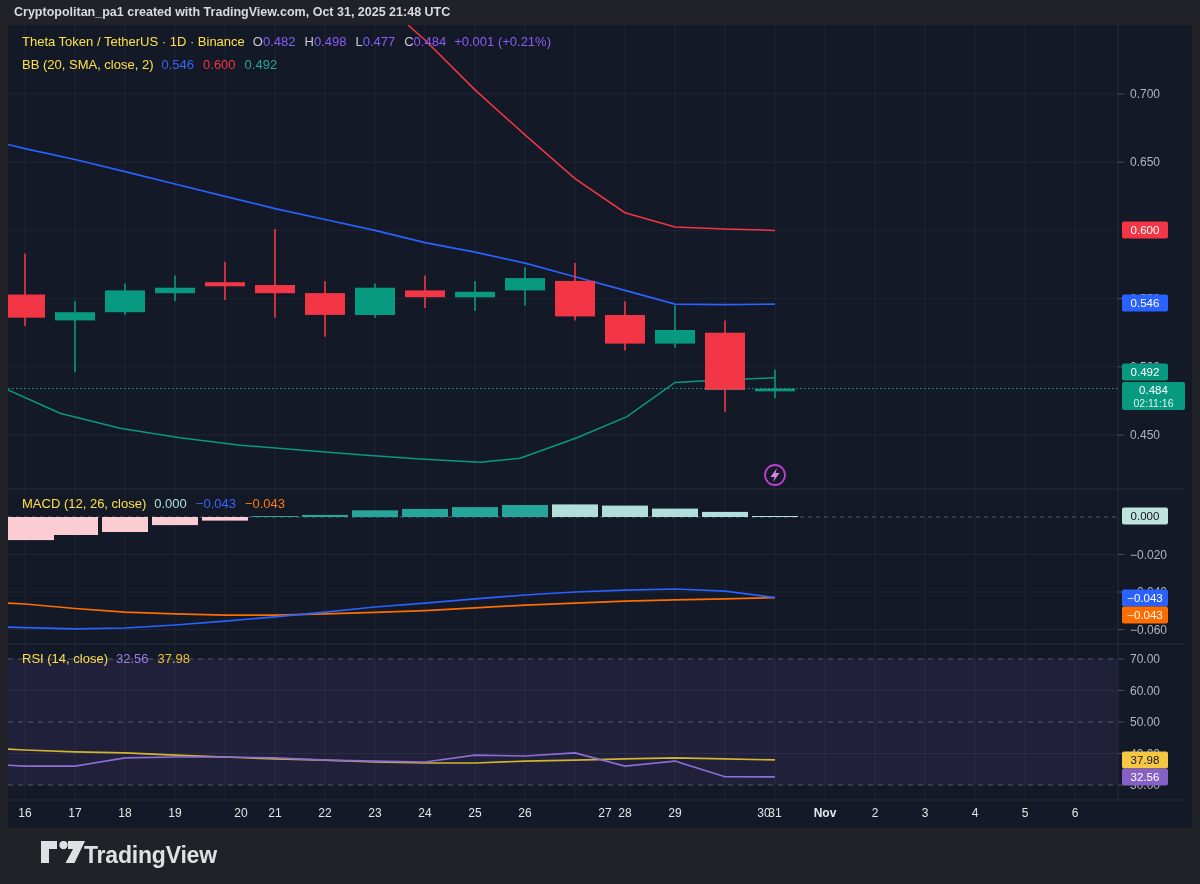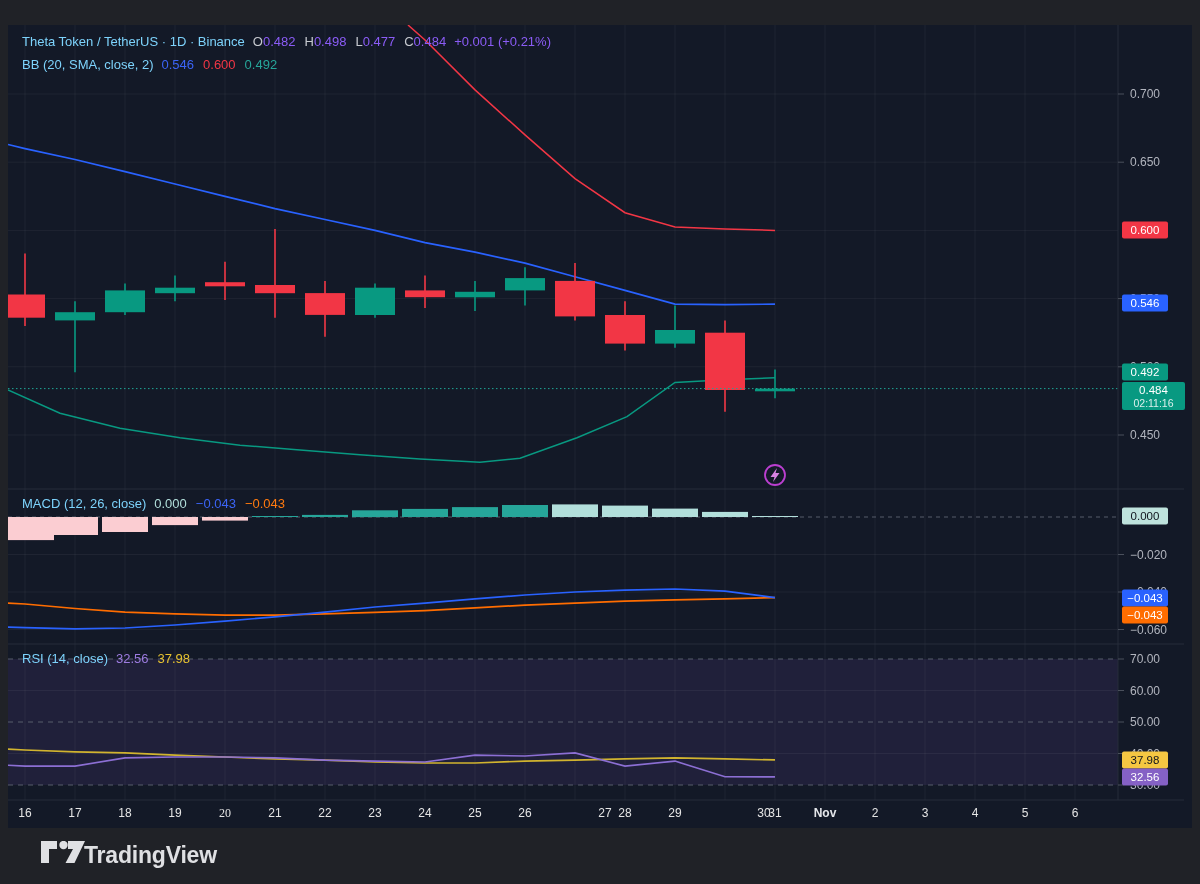--- a/index.html
+++ b/index.html
@@ -9,21 +9,21 @@
     --axis-text:#b2b5be; --text:#d1d4dc; --dashed:#565c6b;
   }
   html,body{margin:0;padding:0;background:#000;}
   #frame{position:relative;width:1200px;height:884px;background:var(--bg-outer);
     font-family:"Liberation Sans",sans-serif;overflow:hidden;}
   #topbar{position:absolute;left:0;top:0;width:1200px;height:25px;background:var(--bg-outer);}
   #topbar .title{position:absolute;left:14px;top:5px;font-size:12.5px;color:#d9dbe0;font-weight:700;}
   #chart{position:absolute;left:8px;top:25px;width:1184px;height:803px;background:var(--bg-chart);}
   svg{position:absolute;left:0;top:0;}
   .legend{position:absolute;display:flex;gap:8px;font-size:13px;color:#d4d6dc;align-items:baseline;white-space:nowrap;z-index:5;}
-  .legend .lbl{color:#7dd3fc;text-align:right;}
+  .legend .lbl{color:#fde047;text-align:right;}
   .legend .k{color:#c6c9cf;}
   .legend .vup{color:#8b5cf6;}
   .legend .vblue{color:#3b64f6;}
   .legend .vred{color:#f23645;}
   .legend .vgreen{color:#26a69a;}
   .legend .vpale{color:#b2dfdb;}
   .legend .vorange{color:#ff7a0f;}
   .legend .vpurple{color:#9d7ce0;}
   .legend .vyellow{color:#e7c330;}
   .axis-label{position:absolute;left:1130px;transform:translateY(-50%);font-size:12px;color:var(--axis-text);z-index:2;}
@@ -37,20 +37,23 @@
   .time-label{position:absolute;transform:translateX(-50%);top:806px;font-size:12px;color:#e5e5e5;z-index:2;}
   .time-label.strong{color:#e4e6ea;font-weight:700;}
   #footer{position:absolute;left:10px;top:828px;width:956px;height:56px;background:var(--bg-outer);}
   #footer .brand{position:absolute;left:74px;top:14px;font-size:23px;font-weight:700;color:#dfe0e3;letter-spacing:-0.2px;}
   #footer svg{left:30px;top:13px;}
 </style>
 </head>
 <body>
 
 <div id="frame">
+  <div id="topbar">
+    <span class="title">Cryptopolitan_pa1 created with TradingView.com, Oct 31, 2025 21:48 UTC</span>
+  </div>
 
   <div id="chart">
       <svg width="1184" height="803" viewBox="8 25 1184 803">
         <rect x="8" y="659" width="1110" height="126" fill="rgba(126,87,194,0.13)"></rect>
         <line x1="25" y1="25" x2="25" y2="800" stroke="rgba(255,255,255,0.05)"></line>
         <line x1="75" y1="25" x2="75" y2="800" stroke="rgba(255,255,255,0.05)"></line>
         <line x1="125" y1="25" x2="125" y2="800" stroke="rgba(255,255,255,0.05)"></line>
         <line x1="175" y1="25" x2="175" y2="800" stroke="rgba(255,255,255,0.05)"></line>
         <line x1="225" y1="25" x2="225" y2="800" stroke="rgba(255,255,255,0.05)"></line>
         <line x1="275" y1="25" x2="275" y2="800" stroke="rgba(255,255,255,0.05)"></line>
@@ -267,21 +270,21 @@
       <div id="price-badge" style="top: 382px; background: rgb(8, 153, 129);">
         <div class="p">0.484</div>
         <div class="cd">02:11:16</div>
       </div>
     </div>
   <div id="time-layer">
       <div class="time-label" style="left: 25px;">16</div>
       <div class="time-label" style="left: 75px;">17</div>
       <div class="time-label" style="left: 125px;">18</div>
       <div class="time-label" style="left: 175px;">19</div>
-      <div class="time-label" style="left: 225px; font-family: Liberation Serif, serif;">20</div>
+      <div class="time-label" style="left: 241px;">20</div>
       <div class="time-label" style="left: 275px;">21</div>
       <div class="time-label" style="left: 325px;">22</div>
       <div class="time-label" style="left: 375px;">23</div>
       <div class="time-label" style="left: 425px;">24</div>
       <div class="time-label" style="left: 475px;">25</div>
       <div class="time-label" style="left: 525px;">26</div>
       <div class="time-label" style="left: 605px;">27</div>
       <div class="time-label" style="left: 625px;">28</div>
       <div class="time-label" style="left: 675px;">29</div>
       <div class="time-label" style="left: 764px;">30</div>

